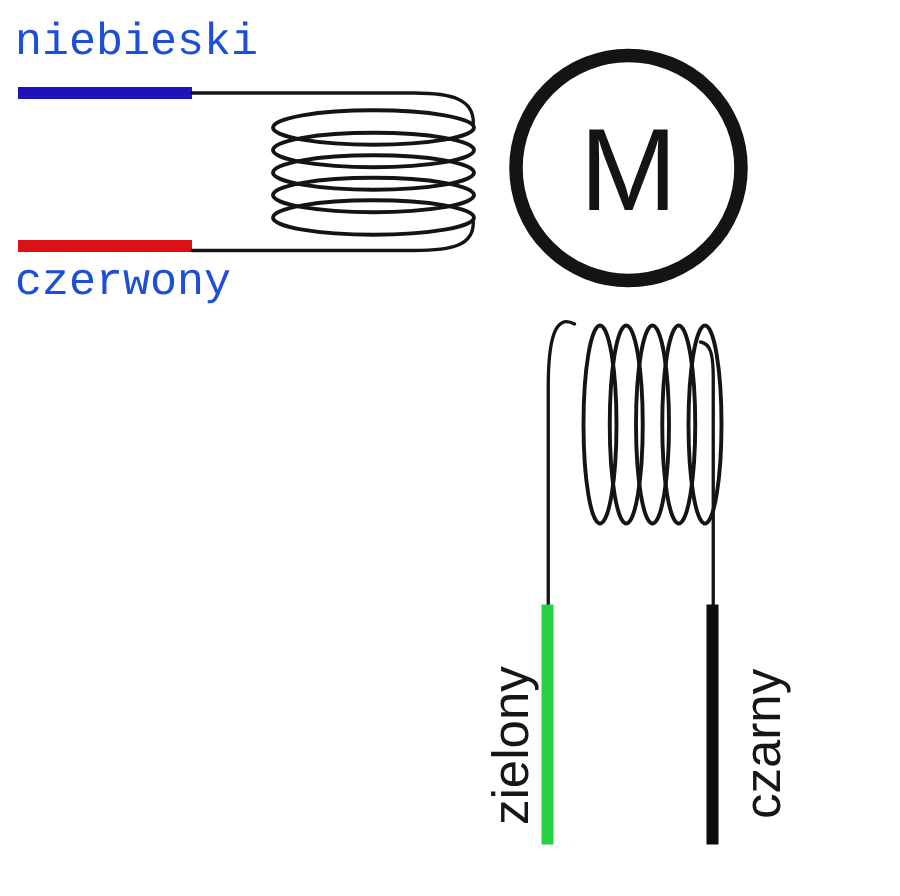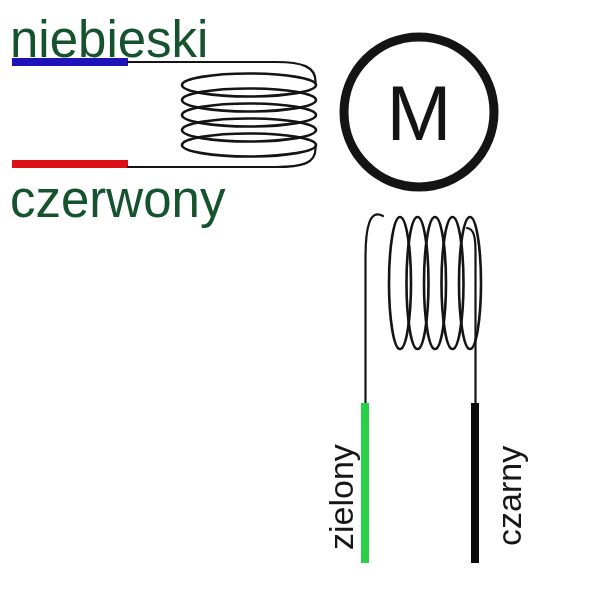--- a/index.html
+++ b/index.html
@@ -11,25 +11,26 @@
     position: relative;
     width: 600px;
     height: 597px;
     background: #ffffff;
     font-family: "Liberation Sans", sans-serif;
     color: #131313;
     overflow: hidden;
   }
   .wire-label {
     position: absolute;
-    font-size: 51px;
+    font-size: 30px;
     line-height: 1.0;
     letter-spacing: 0px;
-    color: #14532d;
+    color: #1d4ed8;
     white-space: nowrap;
+    font-family: Liberation Mono, monospace;
   }
   .bar {
     position: absolute;
   }
   .bar.h { height: 8px; width: 116px; }
   .bar.v { width: 8px; height: 160px; }
   .vlabel {
     position: absolute;
     writing-mode: vertical-rl;
     transform: rotate(180deg);

